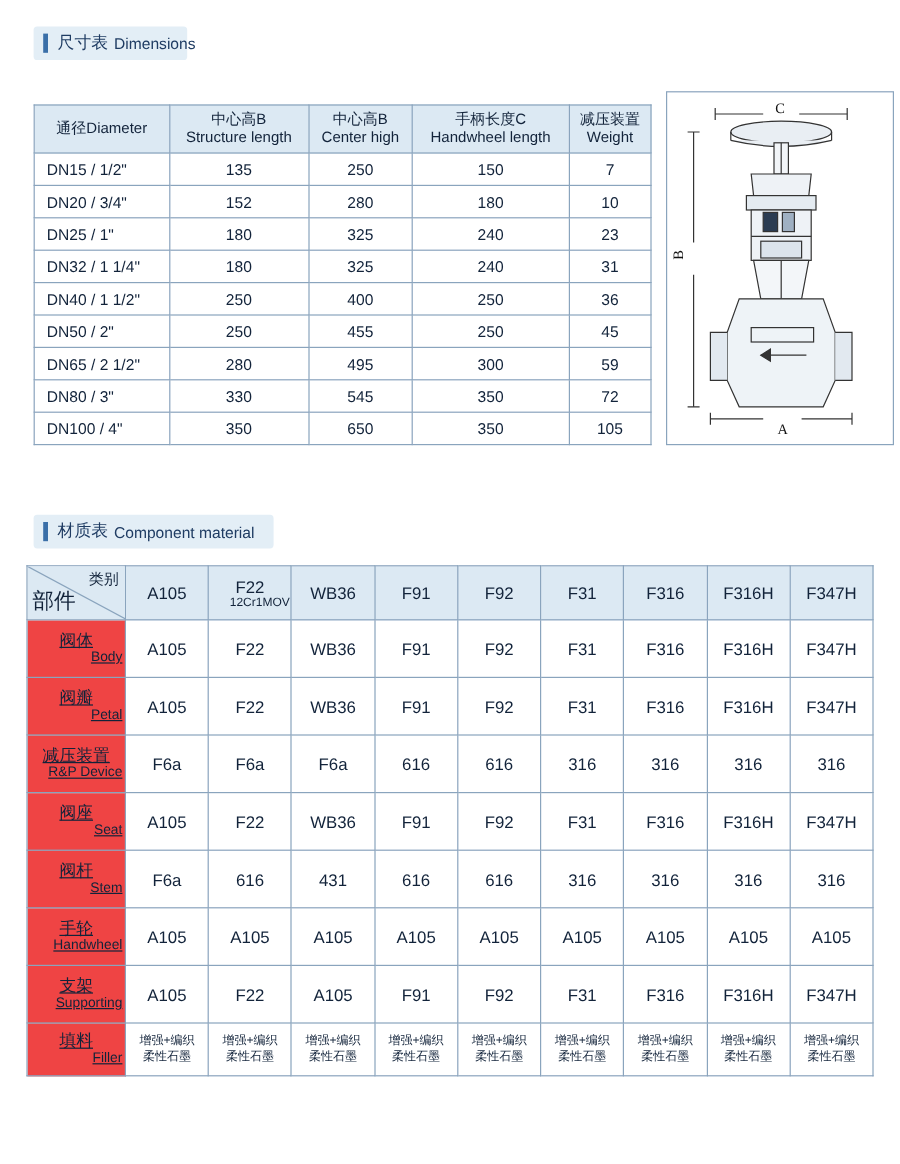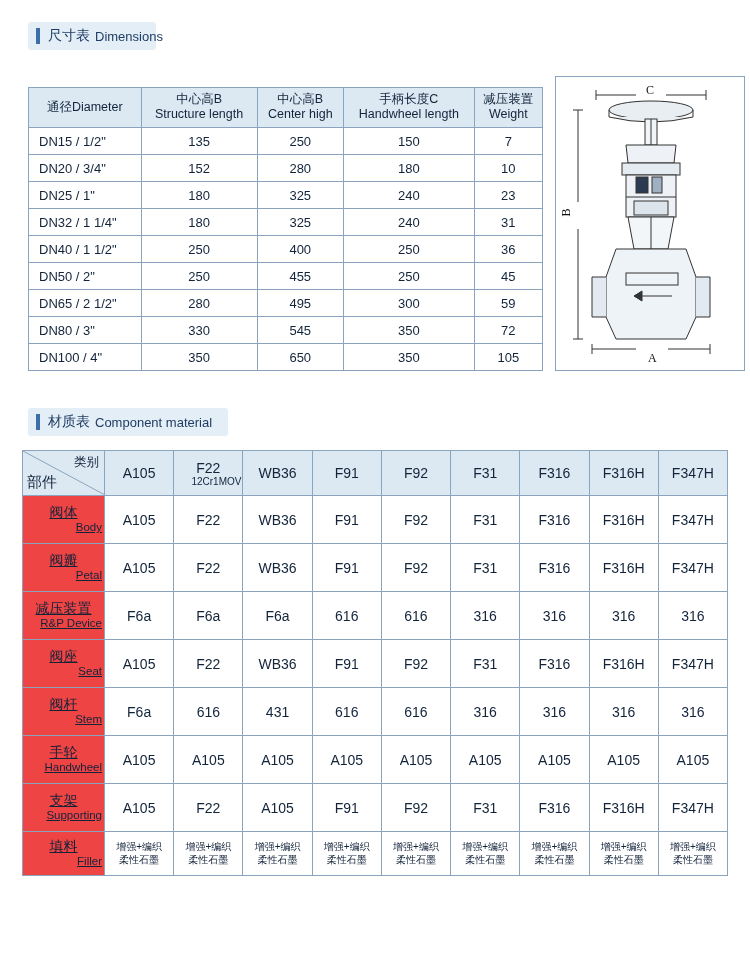--- a/index.html
+++ b/index.html
@@ -102,21 +102,21 @@
     color: #111;
     font-family: "Liberation Serif", serif;
   }
   .dlabel.c { top: 6px; left: 90px; }
   .dlabel.a { bottom: 4px; left: 92px; }
   .dlabel.b { top: 128px; left: 6px; transform: rotate(-90deg); }
 
   
   .mat-wrap {
     position: absolute;
-    left: 0; top: 408px;
+    left: 0; top: 429px;
     width: 750px;
   }
   .mat-body { margin-top: 14px; padding: 0 22px 0 22px; }
   table.mat {
     border-collapse: collapse;
     width: 706px;
     background: #fff;
     table-layout: fixed;
   }
   table.mat th, table.mat td {
@@ -147,21 +147,21 @@
     position: relative;
     width: 100%;
     height: 44px;
   }
   .corner-inner .diag {
     position: absolute; inset: 0;
   }
   .corner-inner .tl {
     position: absolute;
     left: 4px; bottom: 3px;
-    font-size: 15px;
+    font-size: 18px;
   }
   .corner-inner .tr {
     position: absolute;
     right: 5px; top: 3px;
     font-size: 12.5px;
   }
   table.mat tbody th.rowhead {
     background: #ef4444;
     font-weight: normal;
     padding: 4px 2px;

